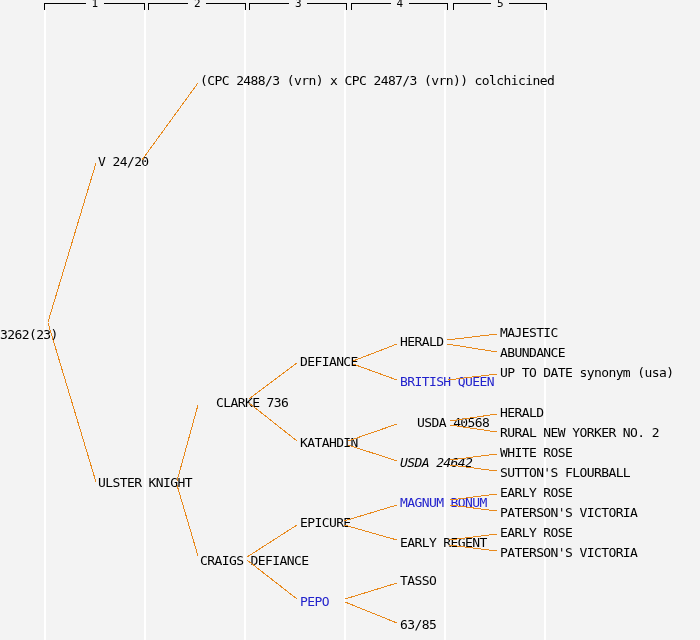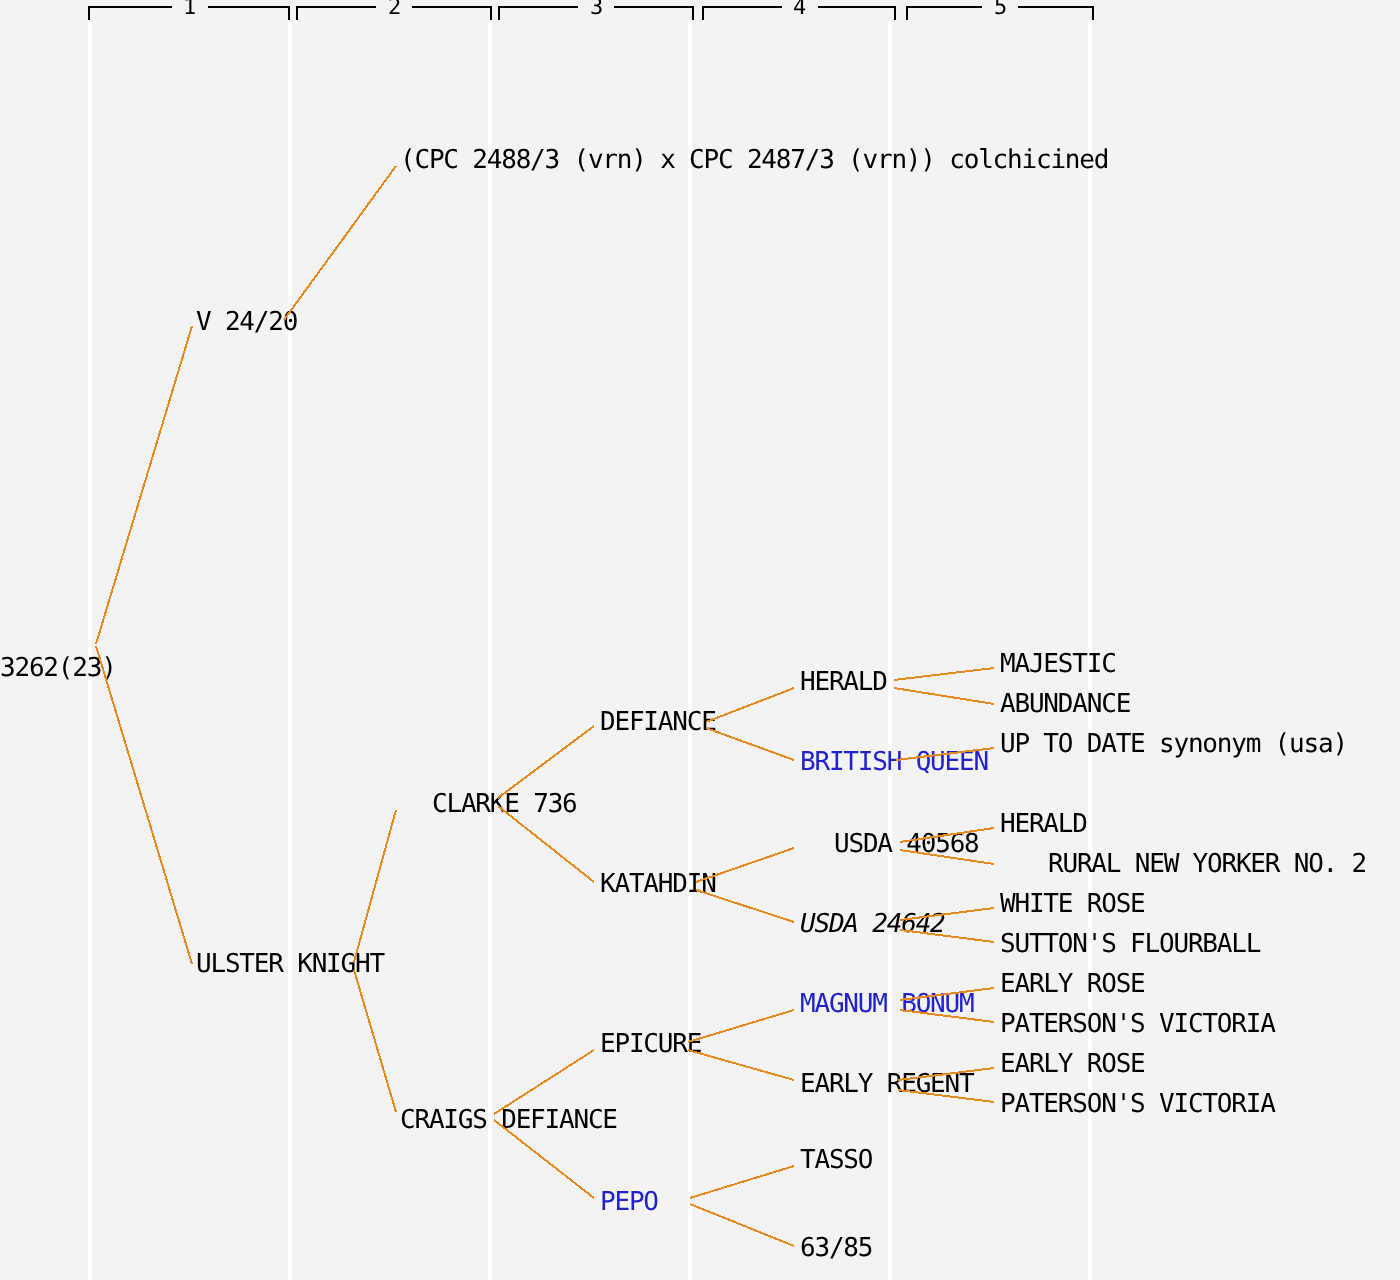--- a/index.html
+++ b/index.html
@@ -58,21 +58,21 @@
       <div class="node" style="left: 400px; top: 416px; margin-left: 17px;">USDA 40568</div>
       <div class="node" style="left: 400px; top: 456px; font-style: italic;">USDA 24642</div>
       <div class="node syn" style="left: 400px; top: 496px;">MAGNUM BONUM</div>
       <div class="node" style="left: 400px; top: 536px;">EARLY REGENT</div>
       <div class="node" style="left: 400px; top: 574px;">TASSO</div>
       <div class="node" style="left: 400px; top: 618px;">63/85</div>
       <div class="node" style="left: 500px; top: 326px;">MAJESTIC</div>
       <div class="node" style="left: 500px; top: 346px;">ABUNDANCE</div>
       <div class="node" style="left: 500px; top: 366px;">UP TO DATE synonym (usa)</div>
       <div class="node" style="left: 500px; top: 406px;">HERALD</div>
-      <div class="node" style="left: 500px; top: 426px; margin-left: 24px;">RURAL NEW YORKER NO. 2</div>
+      <div class="node" style="left: 500px; top: 426px;">RURAL NEW YORKER NO. 2</div>
       <div class="node" style="left: 500px; top: 446px;">WHITE ROSE</div>
       <div class="node" style="left: 500px; top: 466px;">SUTTON'S FLOURBALL</div>
       <div class="node" style="left: 500px; top: 486px;">EARLY ROSE</div>
       <div class="node" style="left: 500px; top: 506px;">PATERSON'S VICTORIA</div>
       <div class="node" style="left: 500px; top: 526px;">EARLY ROSE</div>
       <div class="node" style="left: 500px; top: 546px;">PATERSON'S VICTORIA</div>
     </div>
   <svg id="edges" width="700" height="640" viewBox="0 0 700 640">
       <line x1="48" y1="322" x2="96" y2="163" stroke="#e8891c" stroke-width="1" shape-rendering="crispEdges"></line>
       <line x1="48" y1="323" x2="96" y2="482" stroke="#e8891c" stroke-width="1" shape-rendering="crispEdges"></line>

